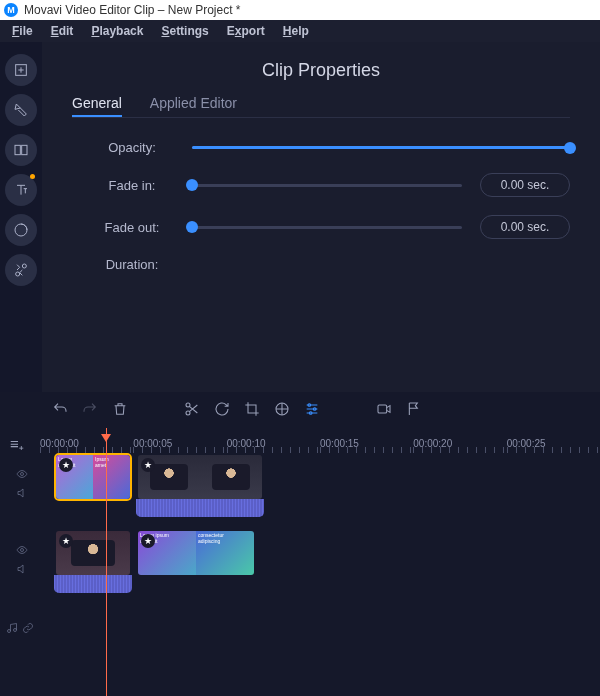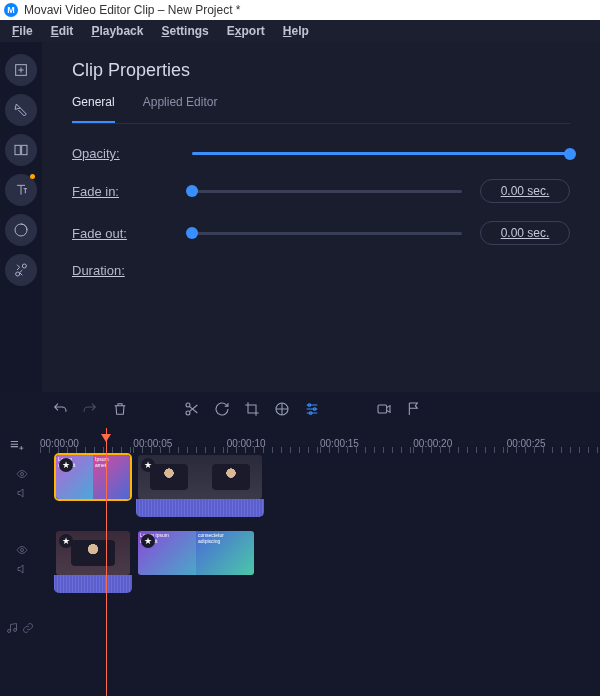--- a/index.html
+++ b/index.html
@@ -2,31 +2,31 @@
 <html><head>
 <meta charset="utf-8">
 <style>
   * { box-sizing: border-box; margin: 0; padding: 0; }
   body { width: 600px; height: 696px; background: #1a1d2e; font-family: "Segoe UI", Arial, sans-serif; color: #c5c8d8; overflow: hidden; font-size: 12px; }
   .titlebar { height: 20px; background: #fff; display: flex; align-items: center; padding-left: 4px; gap: 6px; color: #333; font-size: 12px; }
   .titlebar .logo { width: 14px; height: 14px; background: #0a84ff; border-radius: 50%; display: flex; align-items: center; justify-content: center; color: #fff; font-size: 9px; font-weight: bold; }
   .menubar { height: 22px; background: #1c1f30; display: flex; align-items: center; padding-left: 12px; gap: 18px; font-size: 12px; color: #bfc3d4; }
   .menubar span { cursor: pointer; font-weight: bold; }
   .menubar span u { text-decoration: underline; text-underline-offset: 1px; }
-  .main { display: flex; height: 350px; }
+  .main { display: flex; height: 350px; text-align: center; }
   .lefttools { width: 42px; background: #14172a; display: flex; flex-direction: column; align-items: center; padding-top: 12px; gap: 8px; }
   .toolbtn { width: 32px; height: 32px; border-radius: 50%; background: #2a2f45; display: flex; align-items: center; justify-content: center; cursor: pointer; position: relative; }
   .toolbtn .dot { position: absolute; top: 0; right: 2px; width: 5px; height: 5px; border-radius: 50%; background: #ffa500; }
   .toolbtn svg { width: 16px; height: 16px; stroke: #aab0c8; fill: none; stroke-width: 1.5; }
   .panel { flex: 1; padding: 18px 30px 10px 30px; }
   .panel h2 { font-size: 18px; font-weight: 400; color: #d4d7e6; margin-bottom: 14px; }
   .tabs { display: flex; gap: 28px; border-bottom: 1px solid #2b2f45; margin-bottom: 22px; }
-  .tab { padding-bottom: 12px; font-size: 12px; color: #8a8fa8; cursor: pointer; }
+  .tab { padding-bottom: 4px; font-size: 14px; color: #8a8fa8; cursor: pointer; }
   .tab.active { color: #e0e3f0; border-bottom: 2px solid #3a8fff; }
-  .proprow { display: flex; align-items: center; margin-bottom: 18px; text-decoration: underline; }
+  .proprow { display: flex; align-items: center; margin-bottom: 18px; }
   .proplabel { width: 120px; font-size: 13px; color: #b5b9ce; }
   .slider-wrap { flex: 1; display: flex; align-items: center; position: relative; height: 14px; }
   .slider-track { height: 3px; background: #3a3f58; border-radius: 2px; flex: 1; position: relative; }
   .slider-fill { position: absolute; height: 100%; background: #3a8fff; border-radius: 2px; top: 0; left: 0; }
   .slider-thumb { position: absolute; width: 12px; height: 12px; background: #3a8fff; border-radius: 50%; top: 50%; transform: translate(-50%, -50%); }
   .valpill { width: 90px; margin-left: 18px; height: 24px; border: 1px solid #3a3f58; border-radius: 12px; display: flex; align-items: center; justify-content: center; font-size: 12px; color: #c5c8d8; }
   .duration-box { height: 26px; border: 1px solid #3a3f58; border-radius: 13px; display: inline-flex; align-items: center; padding: 0 6px 0 14px; font-size: 12px; gap: 8px; }
   .spinner { display: flex; flex-direction: column; gap: 1px; }
   .spinner div { width: 0; height: 0; border-left: 4px solid transparent; border-right: 4px solid transparent; cursor: pointer; }
   .spinner .up { border-bottom: 4px solid #8a8fa8; }

